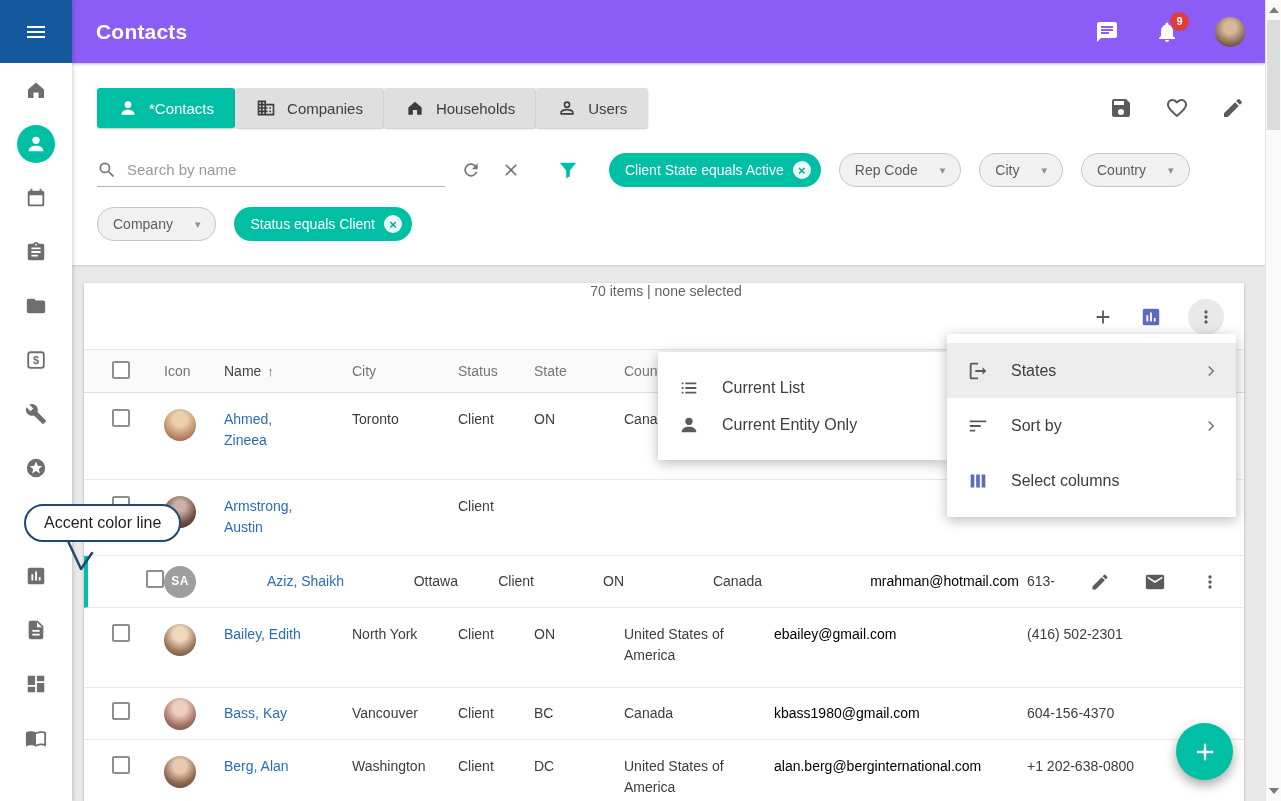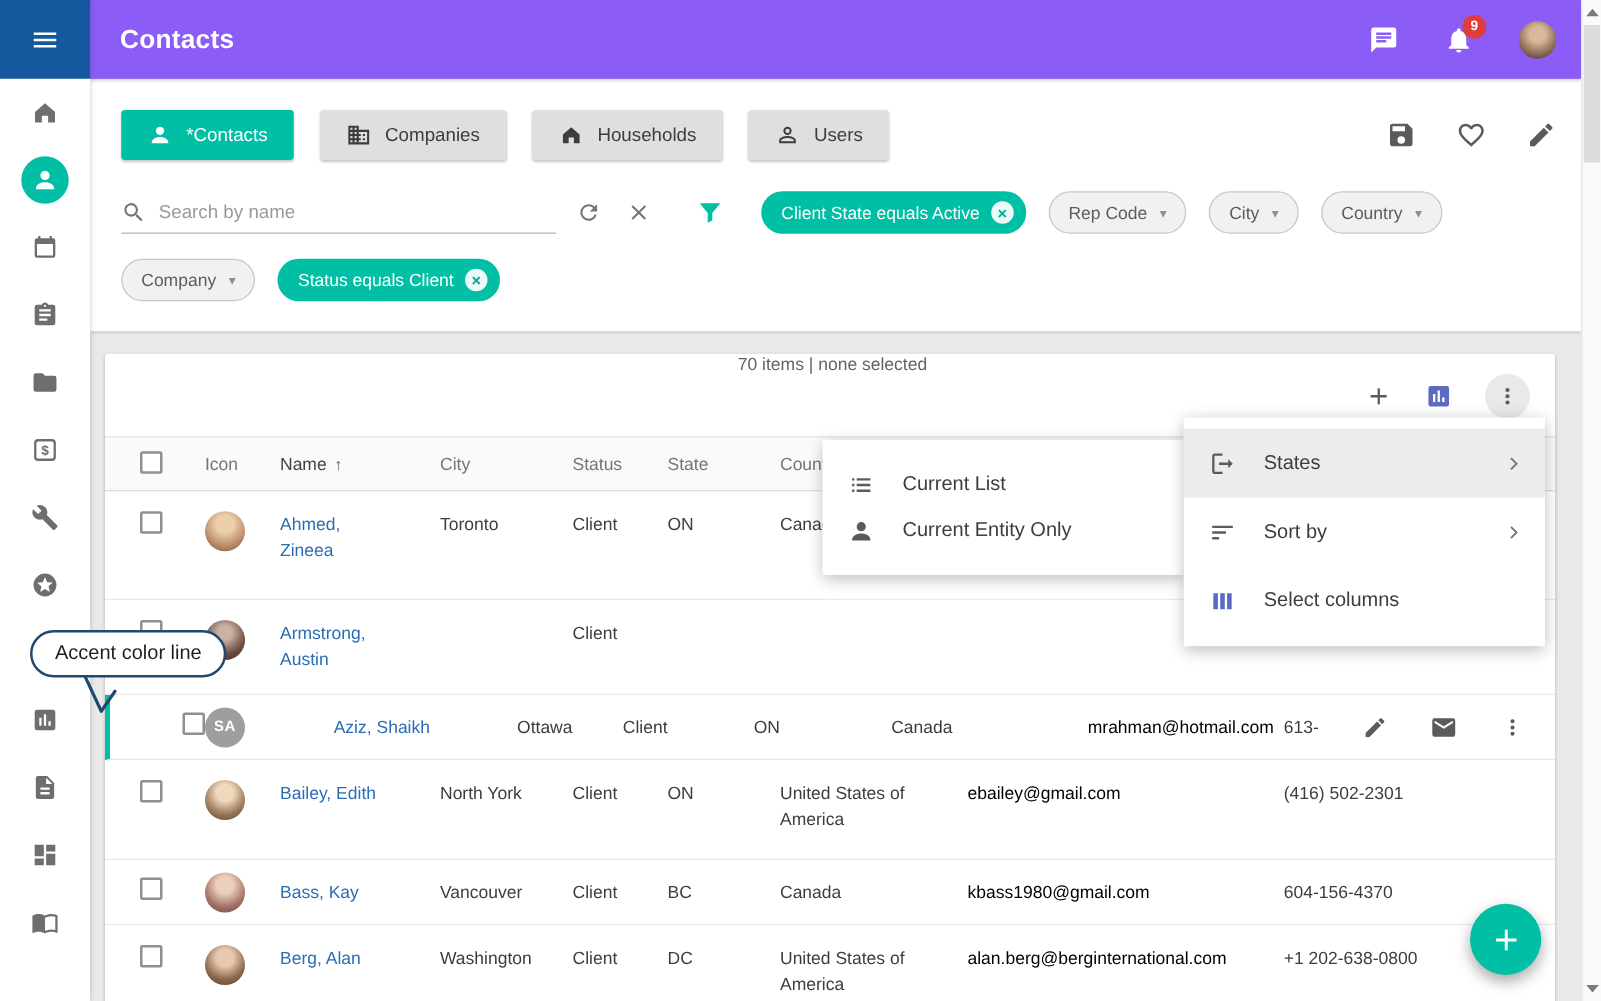--- a/index.html
+++ b/index.html
@@ -21,21 +21,21 @@
   .header-actions { margin-left:auto; display:flex; align-items:center; gap:36px; color:#fff; }
   .bell-wrap { position:relative; }
   .badge { position:absolute; top:-8px; right:-10px; min-width:19px; height:19px; border-radius:10px; background:#e23b3b;
            color:#fff; font-size:11px; font-weight:700; display:flex; align-items:center; justify-content:center; padding:0 4px; }
   .avatar-hd { width:30px; height:30px; border-radius:50%;
                background:radial-gradient(circle at 50% 35%, #d9b89a 25%, #8a6a52 65%, #3c2a20); cursor:pointer; }
 
   
   .toolbar { position:absolute; left:72px; right:16px; top:63px; height:202px; background:#fff;
              box-shadow:0 1px 2px rgba(0,0,0,.12); z-index:2; }
-  .tabs { position:absolute; left:25px; top:25px; display:flex; gap:21px; }
+  .tabs { position:absolute; left:25px; top:25px; display:flex; }
   .tab { display:flex; align-items:center; gap:11px; height:40px; padding:0 21px; border-radius:3px;
          font-size:15px; font-weight:500; color:#3d3d3d; background:#dfdfdf; box-shadow:0 1px 2px rgba(0,0,0,.22); cursor:pointer; }
   .tab.active { background:#00bfa5; color:#fff; }
   .toolbar-icons { position:absolute; top:33px; right:20px; display:flex; gap:32px; color:#5b5b5b; }
   .tool-btn { cursor:pointer; display:flex; }
 
   .search-row { position:absolute; left:25px; top:90px; display:flex; align-items:center; }
   .search-box { display:flex; align-items:center; gap:10px; width:348px; height:34px;
                 border-bottom:1px solid #b5b5b5; color:#757575; }
   .search-box input { border:none; outline:none; flex:1; font-size:15px; color:#b91c1c; font-family:"Liberation Sans", sans-serif; background:transparent; }
@@ -43,21 +43,21 @@
   .icon-btn { display:flex; cursor:pointer; color:#757575; }
   .ml16{margin-left:16px;} .ml20{margin-left:20px;} .ml36{margin-left:36px;} .ml30{margin-left:30px;}
   .funnel { color:#00bfa5; }
 
   .chips { display:flex; align-items:center; gap:18px; }
   .chips-row2 { position:absolute; left:25px; top:144px; }
   .chip { height:34px; border-radius:17px; display:flex; align-items:center; font-size:14px; cursor:pointer; }
   .chip-active { background:#00bfa5; color:#fff; padding:0 10px 0 16px; gap:9px; font-weight:500; }
   .chip-x { width:18px; height:18px; border-radius:50%; background:rgba(255,255,255,.92); color:#00ab91;
             font-size:13px; font-weight:700; display:flex; align-items:center; justify-content:center; line-height:1; cursor:pointer; }
-  .chip-dd { background:#f1f1f1; border:1px solid #c6c6c6; color:#5d5d5d; padding:0 15px; gap:10px; }
+  .chip-dd { background:#f1f1f1; border:1px solid #c6c6c6; color:#5d5d5d; padding:0 15px; gap:22px; }
   .chip-caret { font-size:11px; color:#8f8f8f; }
 
   
   .card { position:absolute; left:84px; top:283px; width:1160px; height:557px; background:#fff;
           border-radius:2px; box-shadow:0 1px 3px rgba(0,0,0,.25); z-index:1; }
   .card-head { height:66px; display:flex; align-items:center; padding:0 20px 0 24px;flex-direction:column; }
   .summary { font-size:14px; color:#636363; }
   .card-actions { margin-left:auto; display:flex; align-items:center; gap:26px; }
   .dots-btn { width:36px; height:36px; border-radius:50%; background:#e9e9e9; display:flex; align-items:center; justify-content:center; cursor:pointer; color:#5b5b5b; }
   .plus-ic { color:#5b5b5b; } .chart-ic { color:#5c6bc0; }

